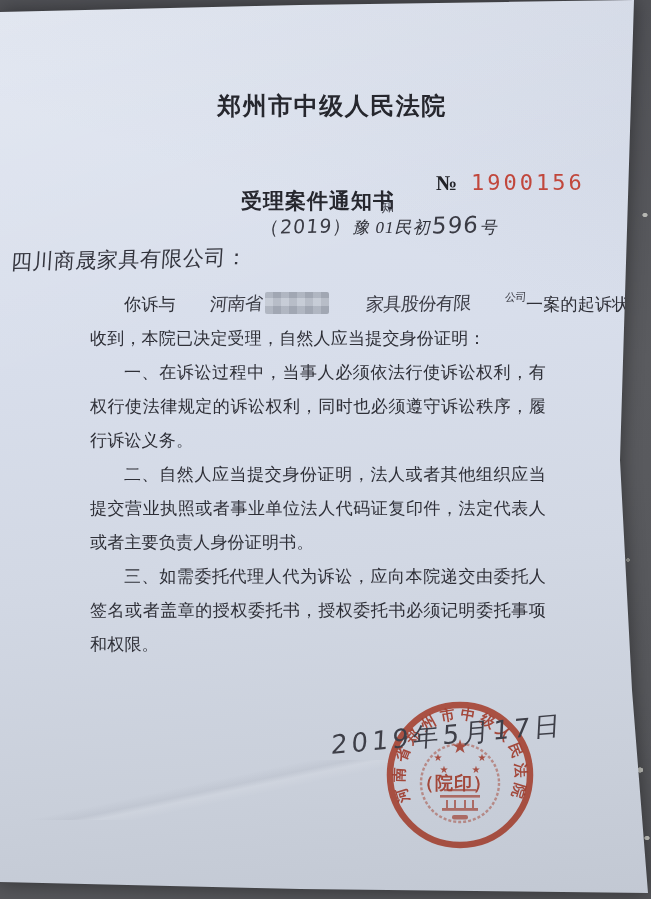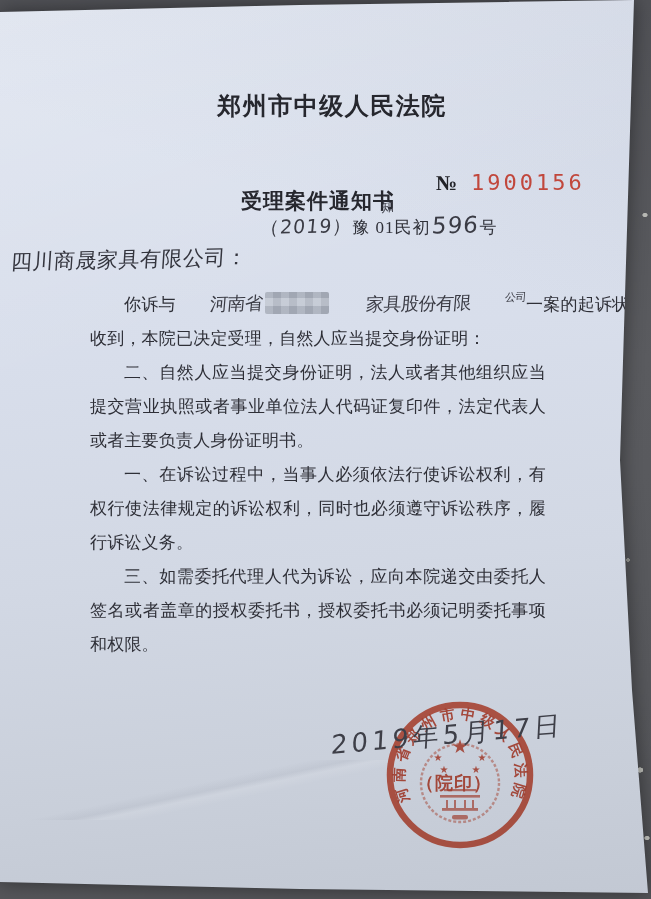--- a/index.html
+++ b/index.html
@@ -37,21 +37,21 @@
   .no-value{
     font-family:"DejaVu Sans Mono",monospace;font-size:22px;letter-spacing:3px;
     color:#c1473c;margin-left:14px;
   }
   .case-line{position:absolute;left:260px;top:212px;white-space:nowrap;font-size:17px;color:#33343c;}
   .hw{
     font-family:"DejaVu Sans",sans-serif;color:#3a3b44;
     display:inline-block;transform:skewX(-6deg) rotate(-1deg);
   }
   .case-line .hw-year{font-size:19px;letter-spacing:1px;}
-  .case-line .printed{letter-spacing:1px;color:#2f3038;}
+  .case-line .printed{letter-spacing:1px;color:#2f3038;font-style:italic;}
   .case-line .hw-seq{font-size:23px;letter-spacing:1px;margin:0 1px;}
   .annotation{position:absolute;left:121px;top:-14px;font-size:13px;transform:rotate(-8deg) skewX(-6deg);color:#3a3b44;}
   .addressee{
     position:absolute;left:12px;top:248px;font-size:21px;letter-spacing:0.5px;
     transform:rotate(-1.2deg) skewX(-5deg);transform-origin:left top;
     font-family:"DejaVu Sans",sans-serif;color:#34353e;white-space:nowrap;
   }
   .body-text{
     position:absolute;left:90px;top:281px;width:456px;
     font-size:17px;line-height:34px;letter-spacing:0.2px;color:#2e2f37;
@@ -94,22 +94,22 @@
       <div class="case-line" style="position:absolute;">
         <span class="hw hw-year">（2019）</span><span class="printed">豫 01民初</span><span class="hw hw-seq">596</span><span class="printed">号</span>
         <span class="annotation">知</span>
       </div>
 
       <div class="addressee">四川商晟家具有限公司：</div>
 
       <div class="body-text">
         <div class="line l1"><span>你诉与</span><span class="hw hw-inline">河南省</span><span class="redacted"></span><span class="hw hw-inline">家具股份有限</span><span class="hw sup">公司</span><span>一案的起诉状已</span></div>
         <div class="line">收到，本院已决定受理，自然人应当提交身份证明：</div>
+        <p>一、在诉讼过程中，当事人必须依法行使诉讼权利，有权行使法律规定的诉讼权利，同时也必须遵守诉讼秩序，履行诉讼义务。</p>
         <p>二、自然人应当提交身份证明，法人或者其他组织应当提交营业执照或者事业单位法人代码证复印件，法定代表人或者主要负责人身份证明书。</p>
-        <p>一、在诉讼过程中，当事人必须依法行使诉讼权利，有权行使法律规定的诉讼权利，同时也必须遵守诉讼秩序，履行诉讼义务。</p>
         <p>三、如需委托代理人代为诉讼，应向本院递交由委托人签名或者盖章的授权委托书，授权委托书必须记明委托事项和权限。</p>
       </div>
 
       <div class="date-hw">2019年5月17日</div>
 
       <svg class="seal" viewBox="0 0 152 156">
         <g fill="none" stroke="#cd452c">
           <circle cx="76" cy="78" r="70" stroke-width="6.5" opacity="0.92"></circle>
           <circle cx="76" cy="86" r="39" stroke-width="2.4" stroke-dasharray="3 2" opacity="0.5"></circle>
         </g>

